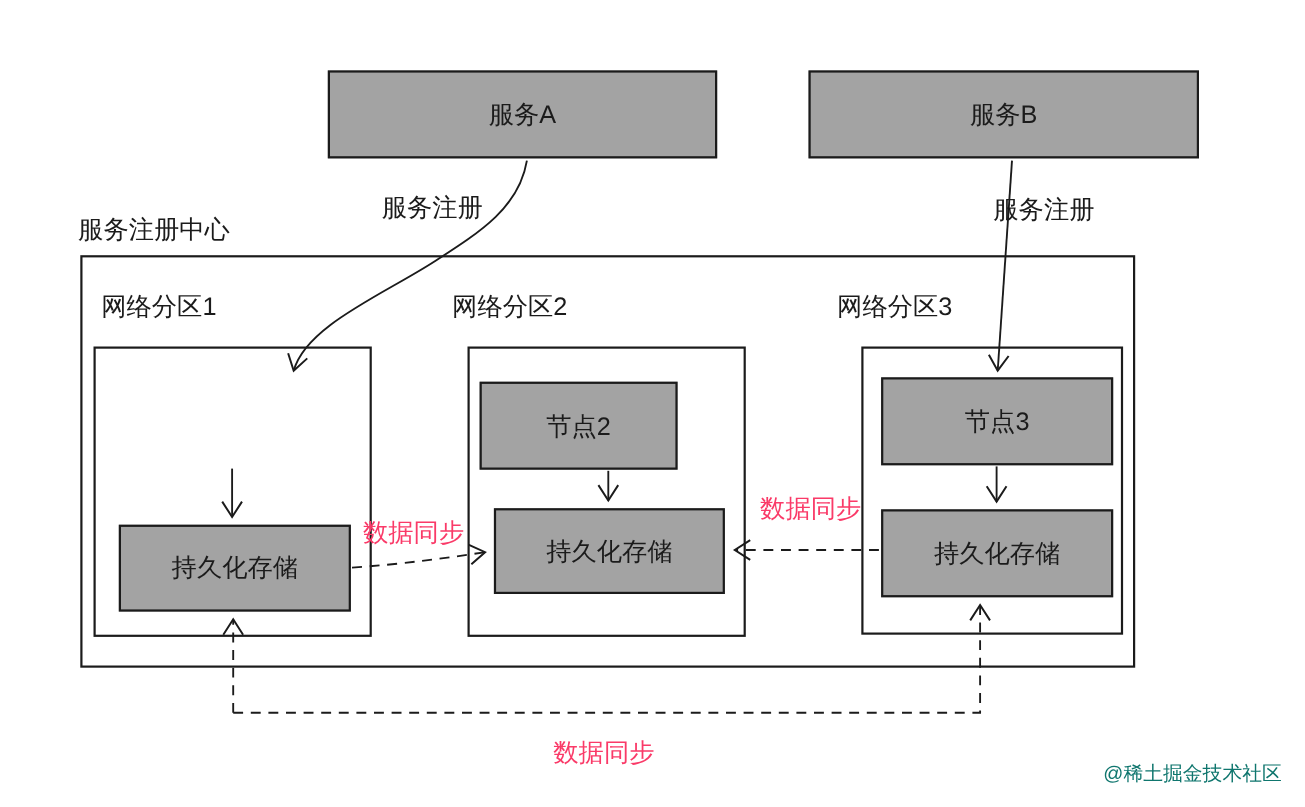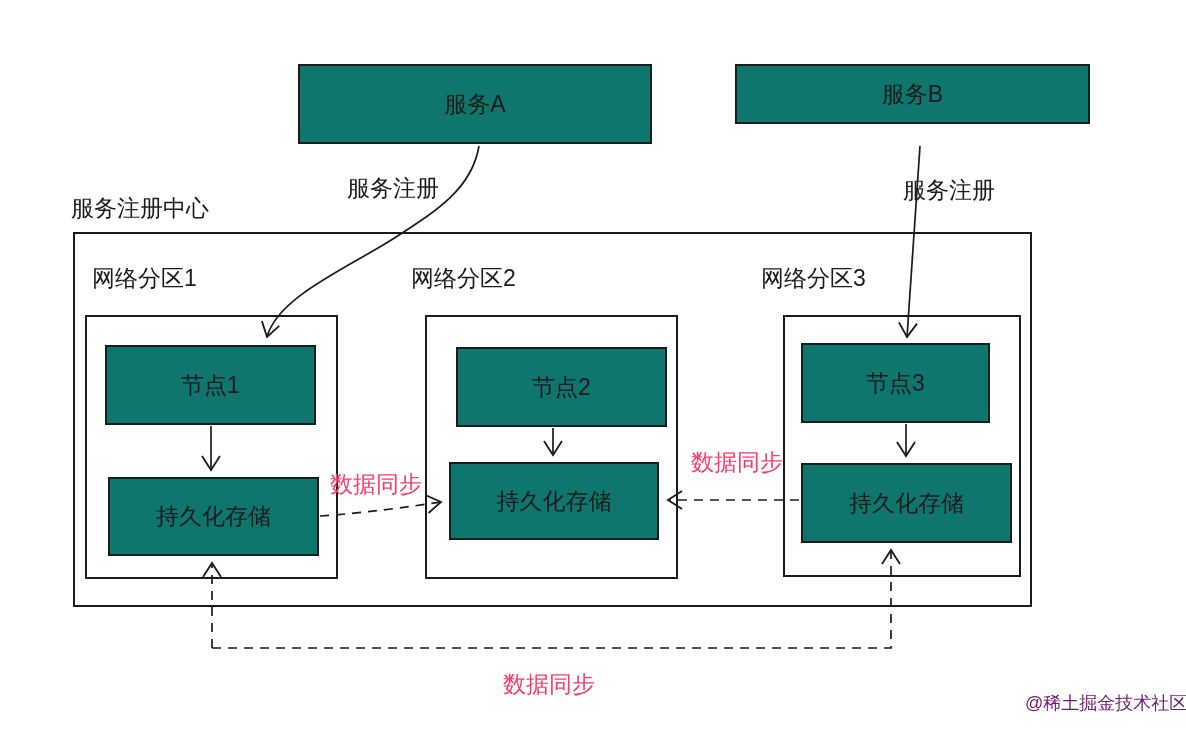--- a/index.html
+++ b/index.html
@@ -5,30 +5,30 @@
   html,body{margin:0;padding:0;background:#ffffff;}
   .canvas{
     position:relative;width:1186px;height:734px;background:#ffffff;
     font-family:"Liberation Sans","DejaVu Sans",sans-serif;
     color:#1b1b1b;overflow:hidden;
   }
   .wires{position:absolute;left:0;top:0;pointer-events:none;}
   .wire{fill:none;stroke:#1b1b1b;stroke-width:1.7;}
   .wire.dashed{stroke-dasharray:9 7;}
   .box{
-    position:absolute;box-sizing:border-box;border:2px solid #1b1b1b;background:#0f766e;
+    position:absolute;box-sizing:border-box;border:2px solid #1b1b1b;background:#a3a3a3;
     display:flex;align-items:center;justify-content:center;
     font-size:23px;line-height:1;white-space:nowrap;
   }
   .frame{
     position:absolute;box-sizing:border-box;border:2px solid #1b1b1b;background:transparent;
   }
   .lbl{position:absolute;font-size:23px;line-height:1;white-space:nowrap;}
   .sync{color:#fa3a68;font-weight:500;}
-  .watermark{position:absolute;font-size:18px;line-height:1;color:#701a75;white-space:nowrap;margin-left:22px;}
+  .watermark{position:absolute;font-size:18px;line-height:1;color:#0f766e;white-space:nowrap;}
 </style>
 </head>
 <body>
 
 <div class="canvas">
 
   <svg class="wires" width="1186" height="734" viewBox="0 0 1186 734">
     <defs>
       <marker id="vArrow" viewBox="0 0 20 24" markerWidth="20" markerHeight="24" refX="17" refY="12" orient="auto" markerUnits="userSpaceOnUse">
         <path d="M3,3 L17,12 L3,21" fill="none" stroke="#1b1b1b" stroke-width="1.8"></path>
@@ -47,45 +47,42 @@
 
     <path class="wire dashed" d="M799,500 L668,500" marker-end="url(#vArrow)"></path>
 
     <path class="wire dashed" d="M212,648 L212,563" marker-end="url(#vArrow)"></path>
     <path class="wire dashed" d="M212,648 L891,648 L891,550" marker-end="url(#vArrow)"></path>
   </svg>
 
   <div class="box" style="left:298px;top:64px;width:354px;height:80px">
     <span>服务A</span>
   </div>
-  <div class="box" style="left:735px;top:64px;width:355px;height:60px">
+  <div class="box" style="left:735px;top:64px;width:355px;height:80px">
     <span>服务B</span>
   </div>
 
   <div class="lbl" style="left:347px;top:177px">服务注册</div>
   <div class="lbl" style="left:903px;top:179px">服务注册</div>
 
   <div class="lbl" style="left:71px;top:197px">服务注册中心</div>
   <div class="frame" style="left:73px;top:232px;width:959px;height:375px"></div>
 
   <div class="lbl" style="left:92px;top:267px">网络分区1</div>
   <div class="lbl" style="left:411px;top:267px">网络分区2</div>
   <div class="lbl" style="left:761px;top:267px">网络分区3</div>
 
   <div class="frame" style="left:85px;top:315px;width:253px;height:264px"></div>
   <div class="frame" style="left:425px;top:315px;width:253px;height:264px"></div>
   <div class="frame" style="left:783px;top:315px;width:238px;height:262px"></div>
 
-  <div class="box" style="left:105px;top:345px;width:211px;height:80px">
-    <span>节点1</span>
-  </div>
-  <div class="box" style="left:456px;top:347px;width:211px;height:80px">
+  <div class="box" style="left:436px;top:347px;width:180px;height:80px">
     <span>节点2</span>
   </div>
-  <div class="box" style="left:801px;top:343px;width:189px;height:80px">
+  <div class="box" style="left:801px;top:343px;width:211px;height:80px">
     <span>节点3</span>
   </div>
 
   <div class="box" style="left:108px;top:477px;width:211px;height:79px">
     <span>持久化存储</span>
   </div>
   <div class="box" style="left:449px;top:462px;width:210px;height:78px">
     <span>持久化存储</span>
   </div>
   <div class="box" style="left:801px;top:463px;width:211px;height:80px">

